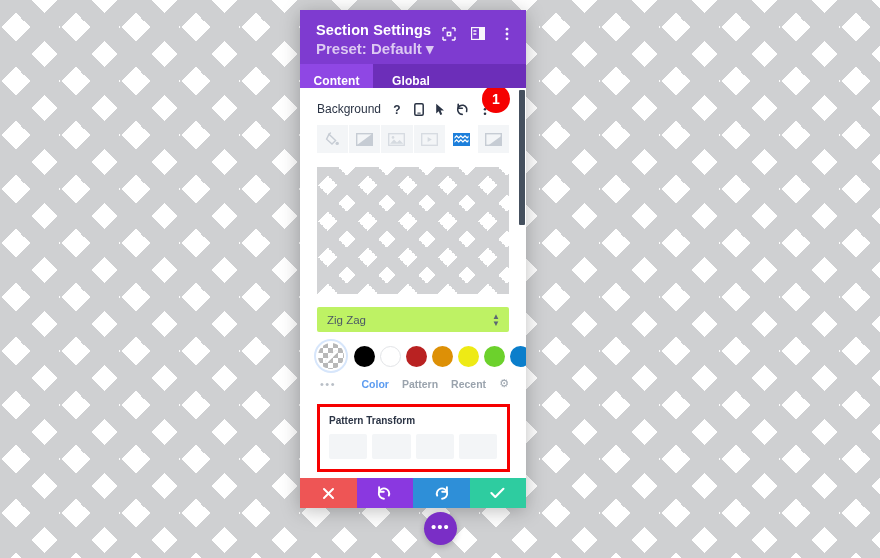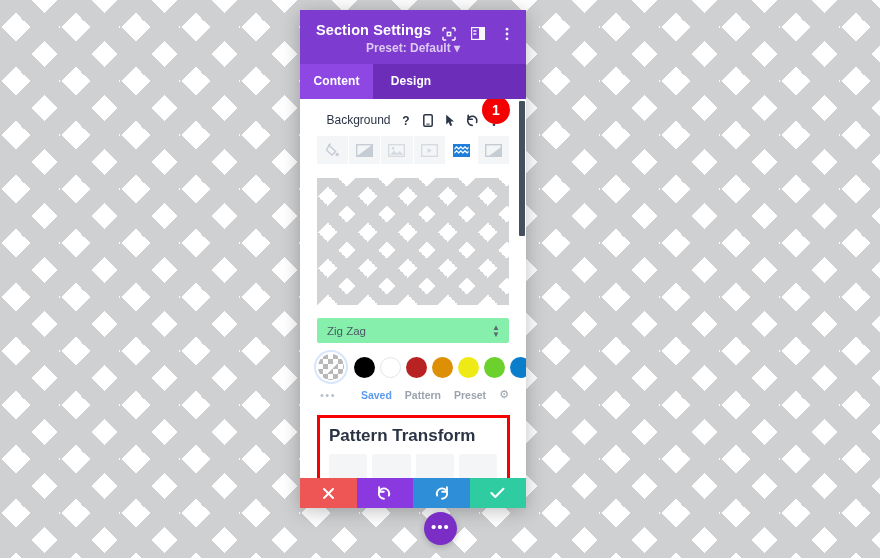--- a/index.html
+++ b/index.html
@@ -47,25 +47,24 @@
   }
   .modal-title {
     color: #ffffff;
     font-size: 14.5px;
     font-weight: bold;
     letter-spacing: 0.1px;
     line-height: 19px;
   }
   .modal-preset {
     color: #dcc9f2;
-    font-size: 12px;
+    font-size: 15px;
     font-weight: bold;
     margin-top: 2px;
     line-height: 13px;
-    text-align: center;
   }
   .header-icons {
     position: absolute;
     right: 12px;
     top: 16px;
     display: flex;
     align-items: center;
     gap: 14px;
   }
   .hdr-icon {
@@ -76,21 +75,21 @@
   }
   .hdr-icon svg { display: block; }
 
   
   .tabs {
     display: flex;
     background: #6c2eb9;
     flex: 0 0 auto;
   }
   .tab {
-    padding: 10px 0 11px 0;
+    padding: 10px 0 0 0;
     font-size: 12px;
     font-weight: bold;
     color: #ffffff;
     text-align: center;
     cursor: pointer;
     letter-spacing: 0.1px;
   }
   .tab.t0 { width: 73px; }
   .tab.t1 { width: 76px; }
   .tab.t2 { width: 100px; }
@@ -105,21 +104,20 @@
     padding: 0;
   }
 
   
   .bg-row {
     display: flex;
     align-items: center;
     gap: 9px;
     padding: 14px 16px 0 17px;
     position: relative;
-    justify-content: center;
   }
   .bg-label {
     font-size: 12px;
     color: #2b3445;
     font-weight: normal;
   }
   .bg-tool {
     width: 13px; height: 14px;
     display: flex; align-items: center; justify-content: center;
     color: #2b3445;
@@ -169,21 +167,21 @@
     background-size: 40px 36px;
   }
 
   
   .select-wrap {
     margin: 13px 17px 0 17px;
     position: relative;
   }
   .select-box {
     height: 25px;
-    background: #86efac;
+    background: #bef264;
     border-radius: 2px;
     display: flex;
     align-items: center;
     padding: 0 10px;
     font-size: 11.5px;
     color: #4c5866;
     cursor: pointer;
   }
   .select-arrows {
     position: absolute;
@@ -274,21 +272,21 @@
   .pl.active { color: #5b9bf0; }
   .gear { color: #9aa3ad; font-size: 11px; cursor: pointer; }
 
   
   .transform-block {
     margin: 14px 16px 0 17px;
     border: 3px solid #f60000;
     padding: 8px 10px 10px 9px;
   }
   .transform-label {
-    font-size: 17px;
+    font-size: 10px;
     color: #2b3445;
     font-weight: bold;
   }
   .transform-btns {
     display: flex;
     gap: 5px;
     margin-top: 8px;
   }
   .tbtn {
     flex: 1;
@@ -390,21 +388,21 @@
             <circle cx="2" cy="2.2" r="1.4" fill="#ffffff"></circle>
             <circle cx="2" cy="7" r="1.4" fill="#ffffff"></circle>
             <circle cx="2" cy="11.8" r="1.4" fill="#ffffff"></circle>
           </svg>
         </div>
       </div>
     </div>
 
     <div class="tabs">
       <div class="tab t0 active">Content</div>
-      <div class="tab t1">Design</div>
+      <div class="tab t1">Global</div>
     </div>
 
     <div class="modal-body">
 
       <div class="bg-row">
         <span class="bg-label">Background</span>
 
         <span class="bg-tool">
           <svg width="12" height="13" viewBox="0 0 12 13">
             <text x="6" y="11" font-family="Liberation Sans, sans-serif" font-size="12" font-weight="bold" fill="#2b3445" text-anchor="middle">?</text>
@@ -506,23 +504,23 @@
         <div class="swatch" style="background:#eeea15"></div>
         <div class="swatch" style="background:#6cd12c"></div>
         <div class="swatch" style="background:#0b7ecb"></div>
         <div class="swatch" style="background:#9302dd"></div>
         <div class="swatch empty"></div>
       </div>
 
       <div class="palette-row">
         <span class="dots-more">•••</span>
         <span class="palette-links">
-          <span class="pl active">Saved</span>
+          <span class="pl active">Color</span>
           <span class="pl">Pattern</span>
-          <span class="pl">Preset</span>
+          <span class="pl">Recent</span>
           <span class="gear">⚙</span>
         </span>
       </div>
 
       <div class="transform-block">
         <div class="transform-label">Pattern Transform</div>
         <div class="transform-btns">
 
           <div class="tbtn">
             

